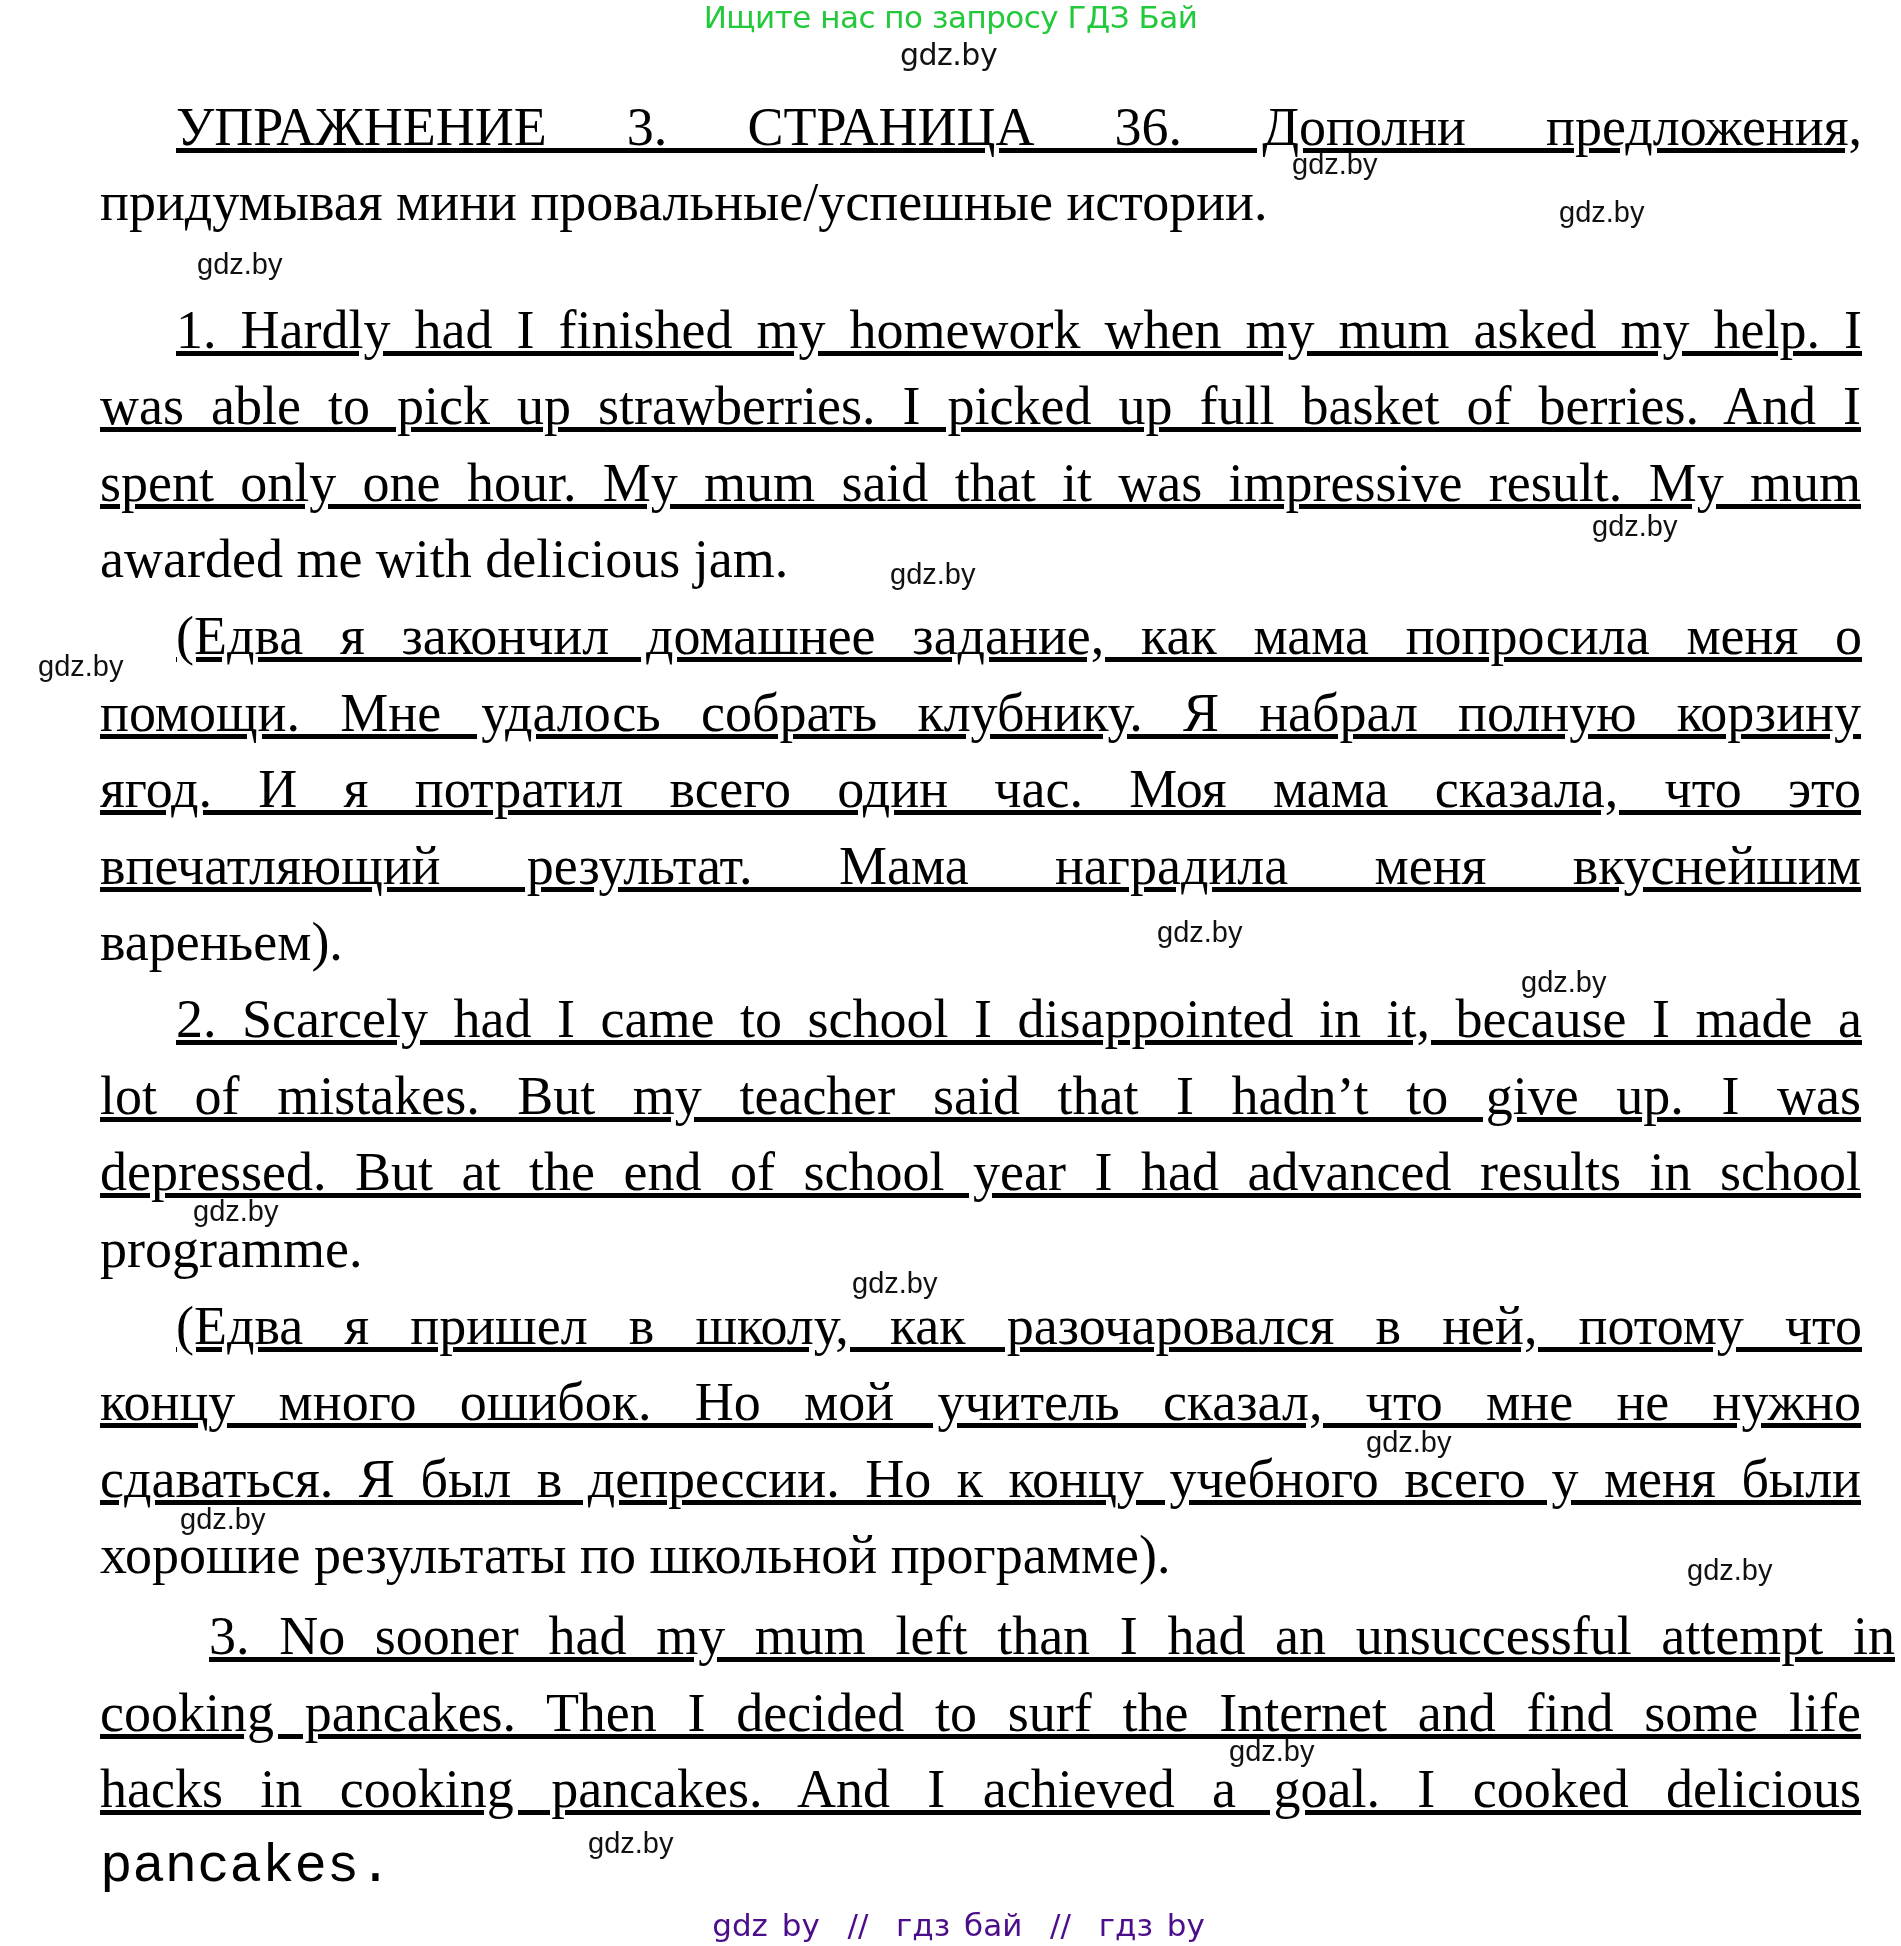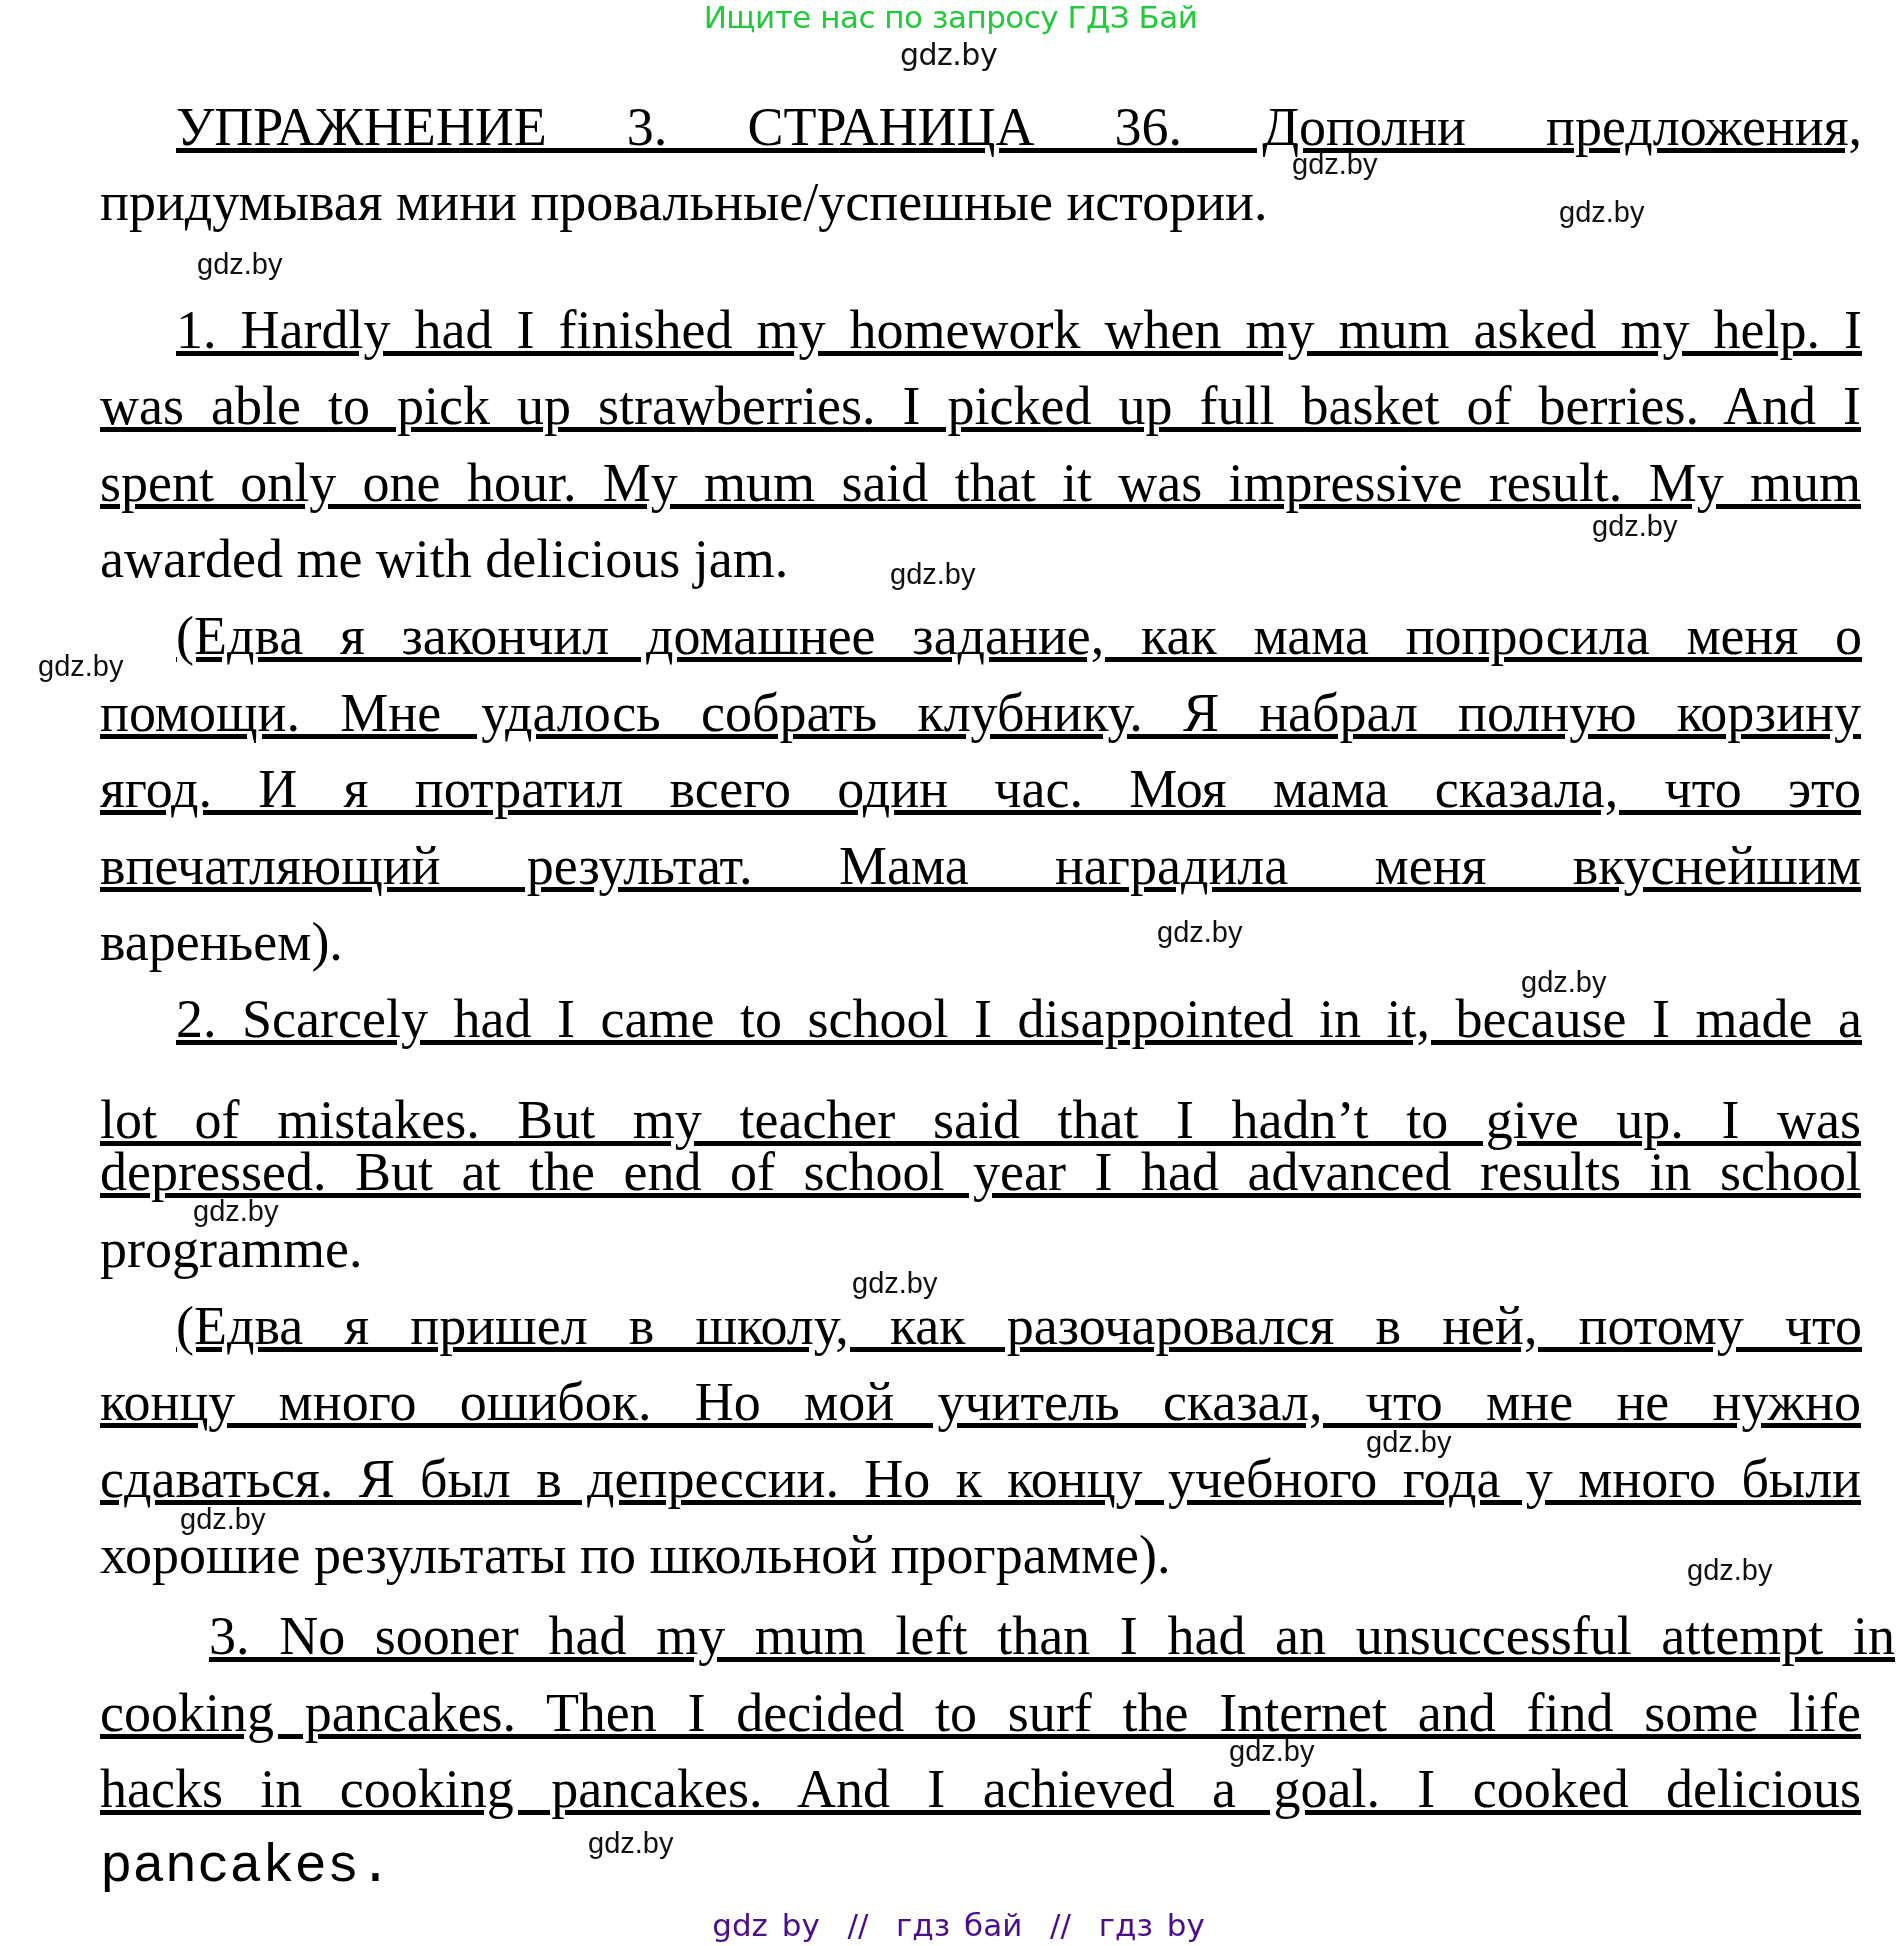--- a/index.html
+++ b/index.html
@@ -95,27 +95,27 @@
   <div class="line just" style="top:445px;">spent only one hour. My mum said that it was impressive result. My mum</div>
   <div class="line" style="top:521px;">awarded me with delicious jam.</div>
 
   <div class="line just indent" style="top:598px;">(Едва я закончил домашнее задание, как мама попросила меня о</div>
   <div class="line just" style="top:675px;">помощи. Мне удалось собрать клубнику. Я набрал полную корзину</div>
   <div class="line just" style="top:751px;">ягод. И я потратил всего один час. Моя мама сказала, что это</div>
   <div class="line just" style="top:828px;">впечатляющий результат. Мама наградила меня вкуснейшим</div>
   <div class="line" style="top:904px;">вареньем).</div>
 
   <div class="line just indent" style="top:981px;">2.  Scarcely had I came to school I disappointed in it, because I made a</div>
-  <div class="line just" style="top:1058px;margin-top:24px;">lot of mistakes. But my teacher said that I hadn’t to give up. I was</div>
+  <div class="line just" style="top:1058px;">lot of mistakes. But my teacher said that I hadn’t to give up. I was</div>
   <div class="line just" style="top:1134px;">depressed. But at the end of school year I had advanced results in school</div>
   <div class="line" style="top:1211px;">programme.</div>
 
   <div class="line just indent" style="top:1288px;">(Едва я пришел в школу, как разочаровался в ней, потому что</div>
   <div class="line just" style="top:1364px;">концу много ошибок. Но мой учитель сказал, что мне не нужно</div>
-  <div class="line just" style="top:1441px;">сдаваться. Я был в депрессии. Но к концу учебного года у много были</div>
+  <div class="line just" style="top:1441px;">сдаваться. Я был в депрессии. Но к концу учебного всего у меня были</div>
   <div class="line" style="top:1517px;">хорошие результаты по школьной программе).</div>
 
   <div class="line just indent" style="top:1598px;margin-left:33px;">3.  No sooner had my mum left than I had an unsuccessful attempt in</div>
   <div class="line just" style="top:1675px;">cooking pancakes.  Then I decided to surf the Internet and find some life</div>
   <div class="line just" style="top:1751px;">hacks in cooking pancakes. And I achieved a goal. I cooked delicious</div>
   <div class="line" style="top:1828px;font-family:Liberation Mono, monospace;">pancakes.</div>
 </div>
 
 <div class="wm" style="left:1292px; top:149px;">gdz.by</div>
 <div class="wm" style="left:1559px; top:197px;">gdz.by</div>

